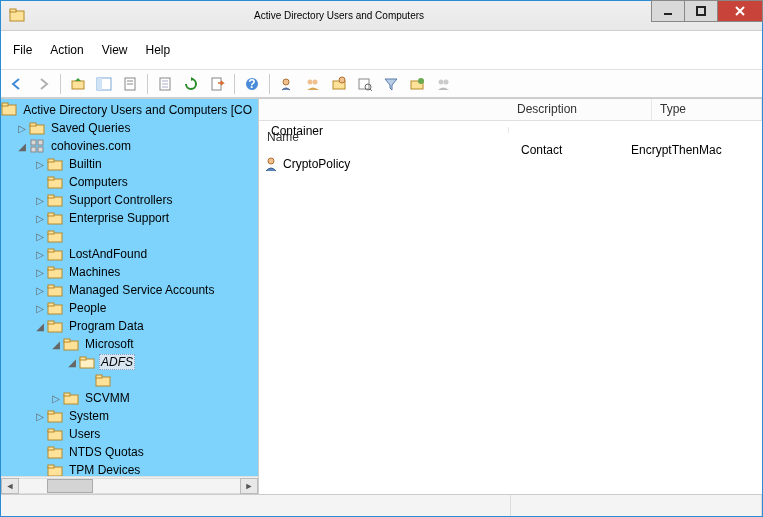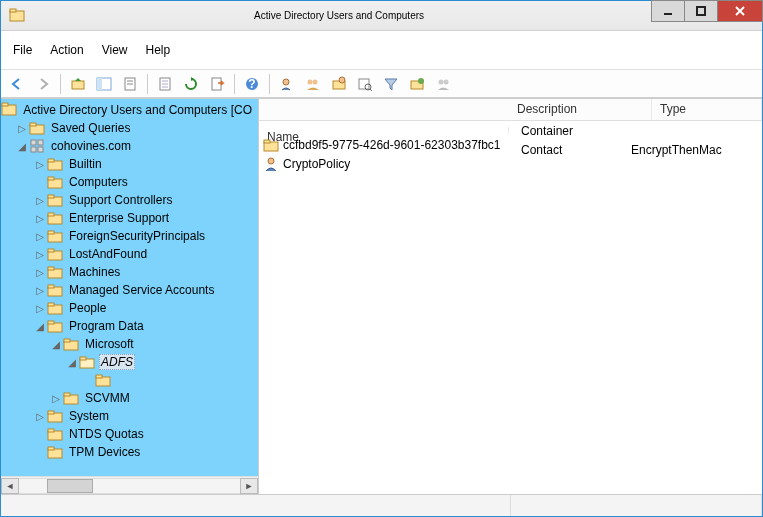--- a/index.html
+++ b/index.html
@@ -267,21 +267,20 @@
               <span class="label">Enterprise Support</span>
             </div>
             <div class="tree-row" style="padding-left: 32px;">
               <span class="expander">▷</span>
               <span class="node-icon">
                 <svg width="16" height="16">
                   <rect x="1" y="5" width="14" height="9" fill="#ffe29a" stroke="#b58a2a"></rect>
                   <rect x="1" y="3" width="6" height="3" fill="#ffe29a" stroke="#b58a2a"></rect>
                 </svg>
               </span>
-              <span class="label">ForeignSecurityPrincipals</span>
             </div>
             <div class="tree-row" style="padding-left: 32px;">
               <span class="expander">▷</span>
               <span class="node-icon">
                 <svg width="16" height="16">
                   <rect x="1" y="5" width="14" height="9" fill="#ffe29a" stroke="#b58a2a"></rect>
                   <rect x="1" y="3" width="6" height="3" fill="#ffe29a" stroke="#b58a2a"></rect>
                 </svg>
               </span>
               <span class="label">LostAndFound</span>
@@ -367,20 +366,30 @@
             </div>
             <div class="tree-row" style="padding-left: 32px;">
               <span class="expander">▷</span>
               <span class="node-icon">
                 <svg width="16" height="16">
                   <rect x="1" y="5" width="14" height="9" fill="#ffe29a" stroke="#b58a2a"></rect>
                   <rect x="1" y="3" width="6" height="3" fill="#ffe29a" stroke="#b58a2a"></rect>
                 </svg>
               </span>
               <span class="label">System</span>
+            </div>
+            <div class="tree-row" style="padding-left: 32px;">
+              <span class="expander"></span>
+              <span class="node-icon">
+                <svg width="16" height="16">
+                  <rect x="1" y="5" width="14" height="9" fill="#ffe29a" stroke="#b58a2a"></rect>
+                  <rect x="1" y="3" width="6" height="3" fill="#ffe29a" stroke="#b58a2a"></rect>
+                </svg>
+              </span>
+              <span class="label">Users</span>
             </div>
             <div class="tree-row" style="padding-left: 32px;">
               <span class="expander"></span>
               <span class="node-icon">
                 <svg width="16" height="16">
                   <rect x="1" y="5" width="14" height="9" fill="#ffe29a" stroke="#b58a2a"></rect>
                   <rect x="1" y="3" width="6" height="3" fill="#ffe29a" stroke="#b58a2a"></rect>
                 </svg>
               </span>
               <span class="label">NTDS Quotas</span>
@@ -408,29 +417,20 @@
     </div>
 
     <div class="list-pane">
       <div class="list-header">
         <div class="col col-name">Name</div>
         <div class="col col-desc">Description</div>
         <div class="col col-type">Type</div>
       </div>
       <div class="list-body" id="list-body">
           <div class="list-row">
-            <div class="cell col-name">
-              <span class="row-icon">
-                <svg width="16" height="16">
-                  <rect x="1" y="5" width="14" height="9" fill="#ffe29a" stroke="#b58a2a"></rect>
-                  <rect x="1" y="3" width="6" height="3" fill="#ffe29a" stroke="#b58a2a"></rect>
-                </svg>
-              </span>
-              <span>ccfbd9f5-9775-426d-9601-62303b37fbc1</span>
-            </div>
             <div class="cell col-type" style="padding-left:8px">Container</div>
             <div class="cell col-desc" style="padding-left:8px"></div>
           </div>
           <div class="list-row">
             <div class="cell col-name">
               <span class="row-icon">
                 <svg width="16" height="16">
                   <circle cx="8" cy="5" r="3" fill="#f0c090" stroke="#b07030"></circle>
                   <path d="M3 15 Q8 9 13 15" fill="#5a85c0" stroke="#3a5a8a"></path>
                 </svg>

